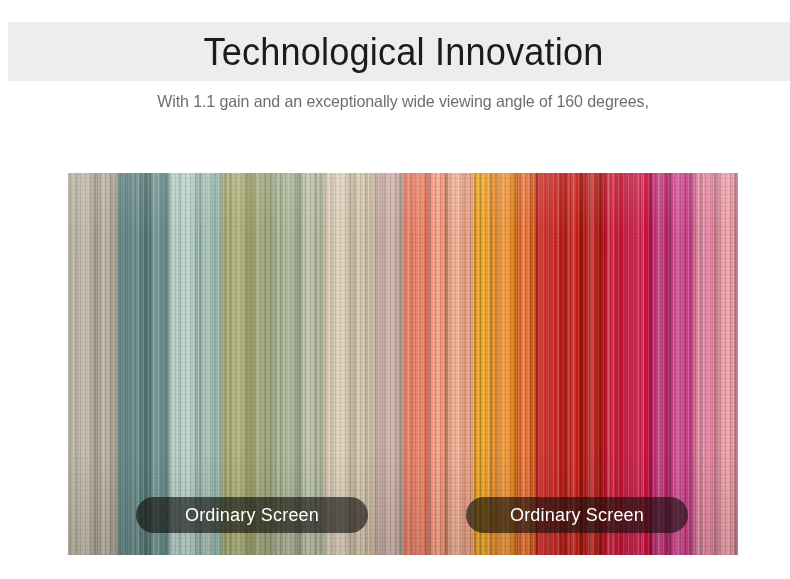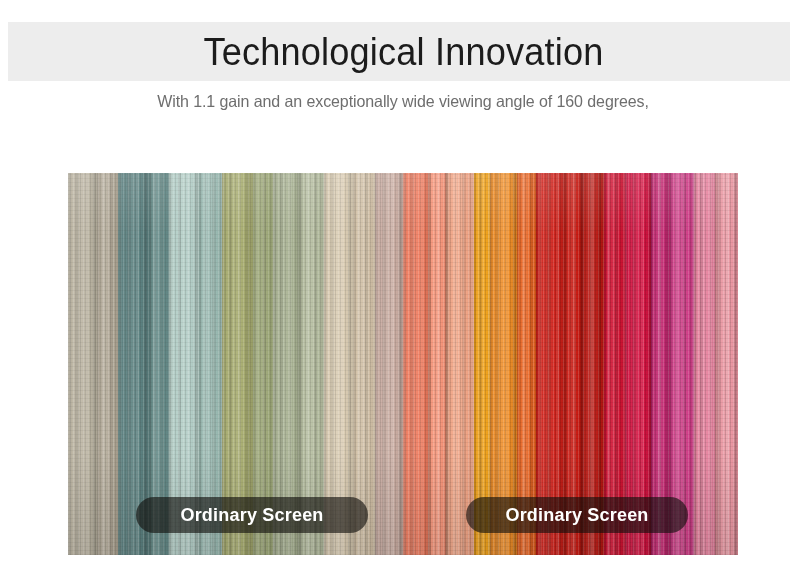--- a/index.html
+++ b/index.html
@@ -160,21 +160,21 @@
   .pill {
     position: absolute;
     height: 36px;
     border-radius: 18px;
     background: rgba(16, 14, 12, 0.62);
     display: flex;
     align-items: center;
     justify-content: center;
     color: #ffffff;
     font-size: 18px;
-    font-weight: 700;
+    font-weight: 400;
     letter-spacing: 0.2px;
     white-space: nowrap;
   }
   .pill-ordinary  { left: 128px; top: 497px; width: 232px; }
   .pill-snowhite  { left: 458px; top: 497px; width: 222px; }
 </style>
 </head>
 <body>
 
 <div class="page">

